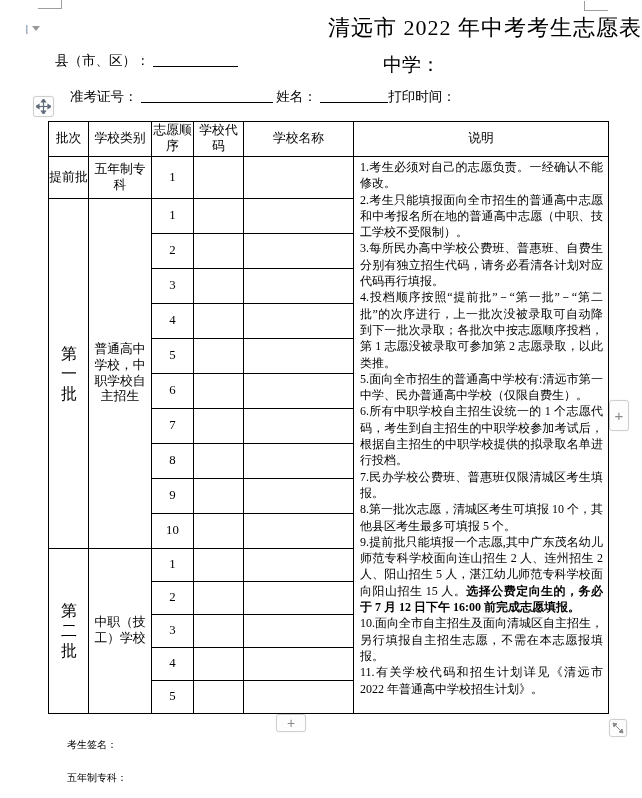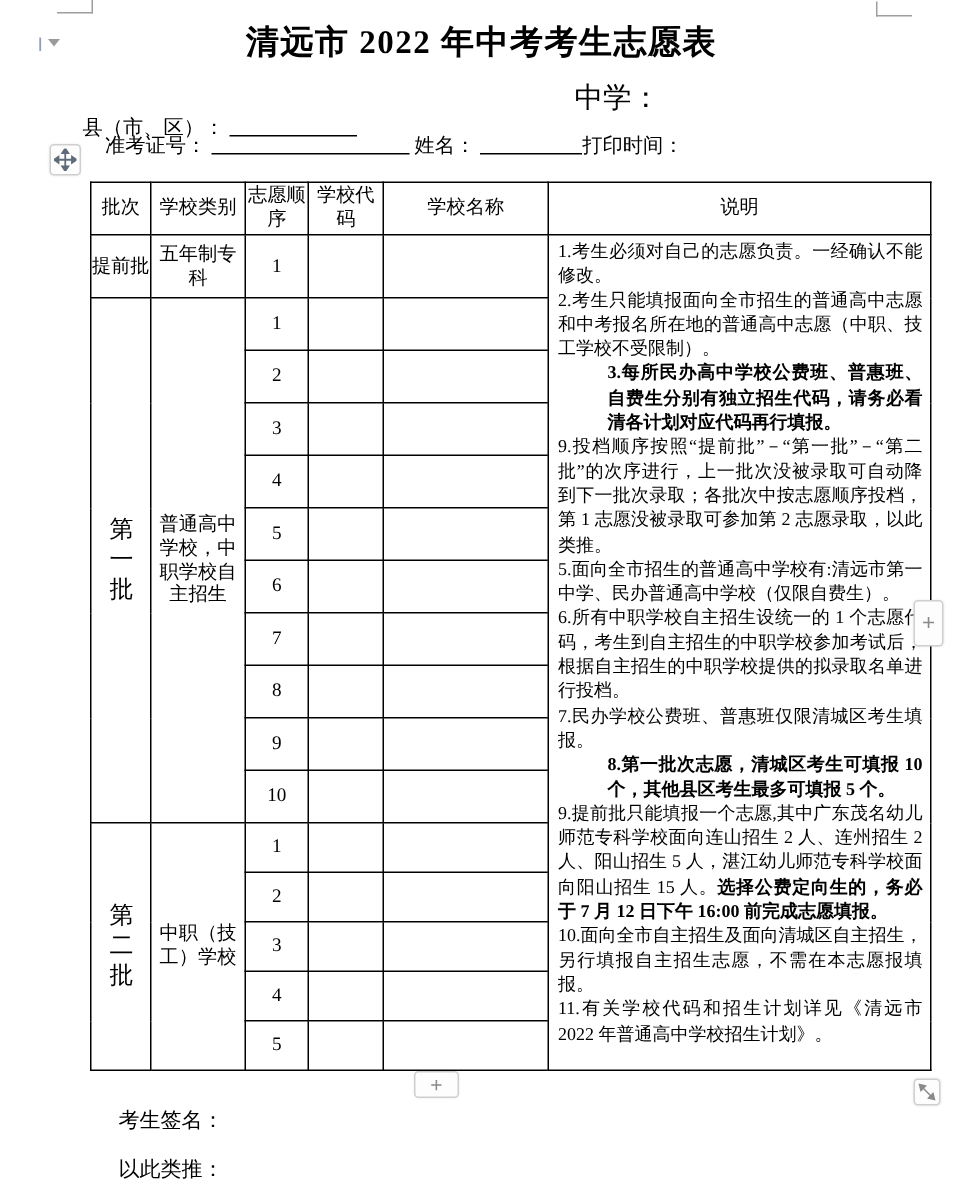--- a/index.html
+++ b/index.html
@@ -15,43 +15,43 @@
   .ibeam .tri{display:inline-block;width:0;height:0;border-left:4px solid transparent;
     border-right:4px solid transparent;border-top:5px solid #9a9a9a;margin-left:3px;vertical-align:3px;}
   .chrome-btn{position:absolute;background:#fdfdfd;border:1px solid #cfcfcf;border-radius:3px;
     box-shadow:0 0 2px rgba(0,0,0,0.08);color:#8a8a8a;display:flex;align-items:center;justify-content:center;
     font-family:"Liberation Sans",sans-serif;box-sizing:border-box;}
   .move-handle{left:33px;top:96px;width:21px;height:21px;}
   .plus-col{left:609px;top:400px;width:20px;height:31px;font-size:15px;}
   .plus-row{left:276px;top:714px;width:30px;height:18px;font-size:14px;}
   .resize-handle{left:609px;top:719px;width:18px;height:18px;}
   
-  .title{position:absolute;left:0;top:13px;width:100%;text-align:center;
-    font-size:22px;font-weight:bold;letter-spacing:1px;}
+  .title{position:absolute;left:0;top:13px;width:100%;text-align:right;
+    font-size:22px;font-weight:normal;letter-spacing:1px;}
   .fline{position:absolute;font-size:13.5px;white-space:nowrap;}
-  .line1{left:55px;top:52px;margin-top:24px;}
+  .line1{left:55px;top:52px;}
   .line2{left:70px;top:88px;}
   .mid-school{position:absolute;left:383px;top:52px;font-size:19px;}
   .blank{display:inline-block;border-bottom:1px solid #000;height:14px;vertical-align:-2px;}
   .blank.b1{width:85px;}
   .blank.b2{width:132px;}
   .blank.b3{width:68px;}
-  .sig{position:absolute;left:79px;font-size:14px;}
+  .sig{position:absolute;left:67px;font-size:10px;}
   .sig1{top:738px;} .sig2{top:771px;}
   
-  table.vol{position:absolute;left:60px;top:121px;width:560px;border-collapse:collapse;table-layout:fixed;}
+  table.vol{position:absolute;left:48px;top:121px;width:560px;border-collapse:collapse;table-layout:fixed;}
   table.vol th,table.vol td{border:1px solid #000;padding:0;text-align:center;vertical-align:middle;
     font-size:12.8px;font-weight:normal;line-height:1.25;}
   tr.hdr{height:35px;} tr.rpre{height:42px;} tr.rb1{height:35px;} tr.rb2{height:33px;}
   td.cat{padding:0 7px;}
   .vert{display:inline-block;width:15px;line-height:20px;font-size:16px;}
   td.notes-cell{position:relative;vertical-align:top;}
   .notes-wrap{position:absolute;left:0;top:0;right:0;bottom:0;padding:2px 5px 2px 6px;overflow:hidden;}
   .note{font-size:12px;line-height:16.3px;text-align:left;text-align:justify;}
-  .note.b{font-weight:bold;margin-left:33px;}
+  .note.b{font-weight:normal;}
   .bt{font-weight:bold;}
 </style>
 </head>
 <body>
 
 <div class="cropmark" style="left:38px;top:8px;width:24px;height:1px;"></div>
 <div class="cropmark" style="left:61px;top:0;width:1px;height:9px;"></div>
 <div class="cropmark" style="left:584px;top:10px;width:24px;height:1px;"></div>
 <div class="cropmark" style="left:584px;top:1px;width:1px;height:10px;"></div>
 
@@ -110,21 +110,21 @@
     <td>提前批</td>
     <td class="cat">五年制专科</td>
     <td>1</td>
     <td></td>
     <td></td>
     <td class="notes-cell" rowspan="16">
       <div class="notes-wrap">
         <div class="note"><span>1.考生必须对自己的志愿负责。一经确认不能修改。</span></div>
         <div class="note"><span>2.考生只能填报面向全市招生的普通高中志愿和中考报名所在地的普通高中志愿（中职、技工学校不受限制）。</span></div>
         <div class="note b"><span>3.每所民办高中学校公费班、普惠班、自费生分别有独立招生代码，请务必看清各计划对应代码再行填报。</span></div>
-        <div class="note"><span>9.投档顺序按照“提前批”－“第一批”－“第二批”的次序进行，上一批次没被录取可自动降到下一批次录取；各批次中按志愿顺序投档，第 1 志愿没被录取可参加第 2 志愿录取，以此类推。</span></div>
+        <div class="note"><span>4.投档顺序按照“提前批”－“第一批”－“第二批”的次序进行，上一批次没被录取可自动降到下一批次录取；各批次中按志愿顺序投档，第 1 志愿没被录取可参加第 2 志愿录取，以此类推。</span></div>
         <div class="note"><span>5.面向全市招生的普通高中学校有:清远市第一中学、民办普通高中学校（仅限自费生）。</span></div>
         <div class="note"><span>6.所有中职学校自主招生设统一的 1 个志愿代码，考生到自主招生的中职学校参加考试后，根据自主招生的中职学校提供的拟录取名单进行投档。</span></div>
         <div class="note"><span>7.民办学校公费班、普惠班仅限清城区考生填报。</span></div>
         <div class="note b"><span>8.第一批次志愿，清城区考生可填报 10 个，其他县区考生最多可填报 5 个。</span></div>
         <div class="note"><span>9.提前批只能填报一个志愿,其中广东茂名幼儿师范专科学校面向连山招生 2 人、连州招生 2 人、阳山招生 5 人，湛江幼儿师范专科学校面向阳山招生 15 人。</span><span class="bt">选择公费定向生的，务必于 7 月 12 日下午 16:00 前完成志愿填报。</span></div>
         <div class="note"><span>10.面向全市自主招生及面向清城区自主招生，另行填报自主招生志愿，不需在本志愿报填报。</span></div>
         <div class="note"><span>11.有关学校代码和招生计划详见《清远市 2022 年普通高中学校招生计划》。</span></div>
       </div>
     </td>
   </tr>
@@ -222,13 +222,13 @@
   <svg width="12" height="12" viewBox="0 0 12 12">
     <g stroke="#8a8a8a" stroke-width="1" fill="#8a8a8a">
       <line x1="3" y1="3" x2="9" y2="9"></line>
       <polygon points="1,1 5,2 2,5"></polygon>
       <polygon points="11,11 7,10 10,7"></polygon>
     </g>
   </svg>
 </div>
 
 <div class="sig sig1">考生签名：</div>
-<div class="sig sig2">以此类推：</div>
+<div class="sig sig2">五年制专科：</div>
 
 </body></html>

